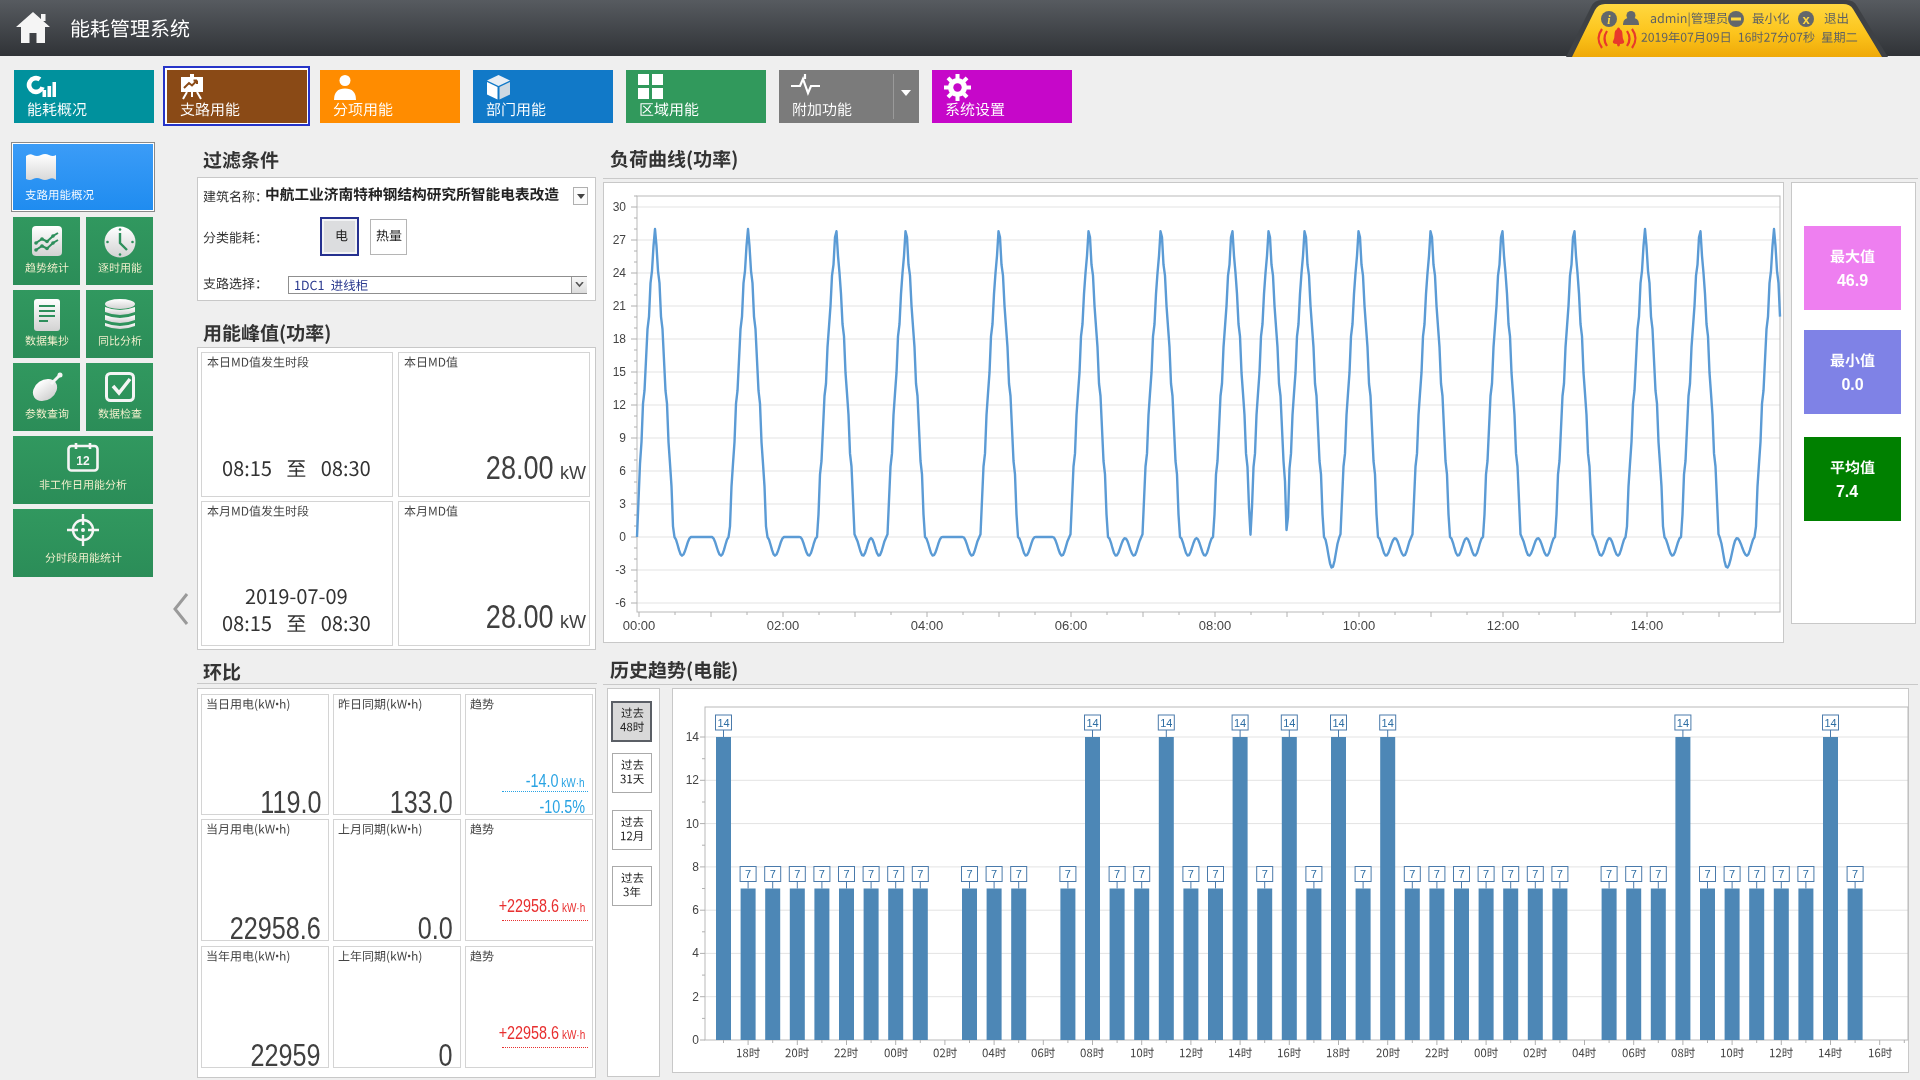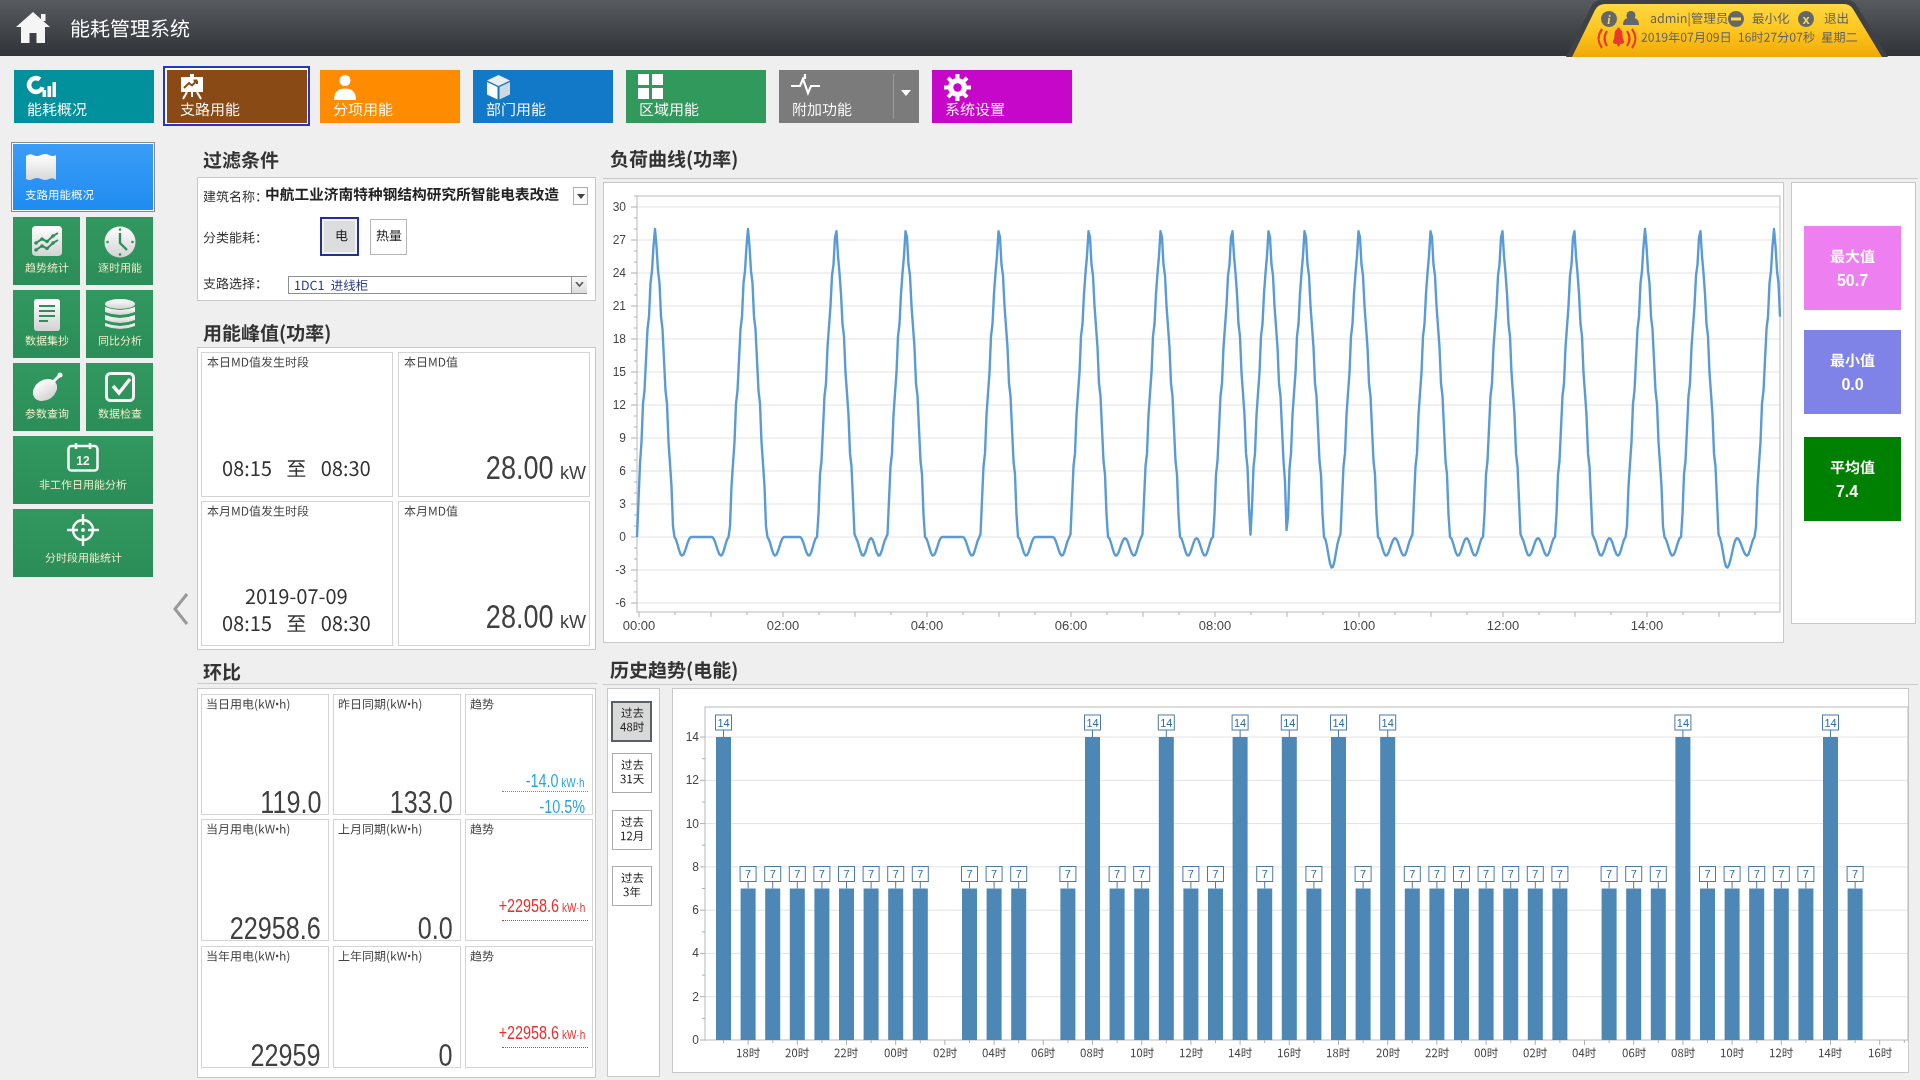--- a/index.html
+++ b/index.html
@@ -1002,21 +1002,21 @@
   </svg>
 <div style="position:absolute;left:1791px;top:182px;width:125px;height:442px;border:1px solid #c8c8c8;background:#fff;"></div>
 <div style="position:absolute;left:1804px;top:226px;width:97px;height:84px;background:#ee7ff0;"></div>
 <div style="position:absolute;left:1830.0px;top:250px;line-height:0;"><svg style="overflow:visible;" width="45.0" height="15.8">
       <g fill="#ffffff" transform="translate(0,12.00) scale(0.01500,-0.01500)">
         <use href="#gB6700" x="0"></use>
         <use href="#gB5927" x="1000"></use>
         <use href="#gB503C" x="2000"></use>
       </g>
     </svg></div>
-<div style="position:absolute;left:1804px;top:273px;width:97px;text-align:center;font-family:'Liberation Sans',sans-serif;font-size:16px;font-weight:bold;color:#fff;line-height:1">50.7</div>
+<div style="position:absolute;left:1804px;top:273px;width:97px;text-align:center;font-family:'Liberation Sans',sans-serif;font-size:16px;font-weight:bold;color:#fff;line-height:1">46.9</div>
 <div style="position:absolute;left:1804px;top:330px;width:97px;height:84px;background:#7f82e6;"></div>
 <div style="position:absolute;left:1830.0px;top:354px;line-height:0;"><svg style="overflow:visible;" width="45.0" height="15.8">
       <g fill="#ffffff" transform="translate(0,12.00) scale(0.01500,-0.01500)">
         <use href="#gB6700" x="0"></use>
         <use href="#gB5C0F" x="1000"></use>
         <use href="#gB503C" x="2000"></use>
       </g>
     </svg></div>
 <div style="position:absolute;left:1804px;top:377px;width:97px;text-align:center;font-family:'Liberation Sans',sans-serif;font-size:16px;font-weight:bold;color:#fff;line-height:1">0.0</div>
 <div style="position:absolute;left:1804px;top:437px;width:97px;height:84px;background:#008000;"></div>

